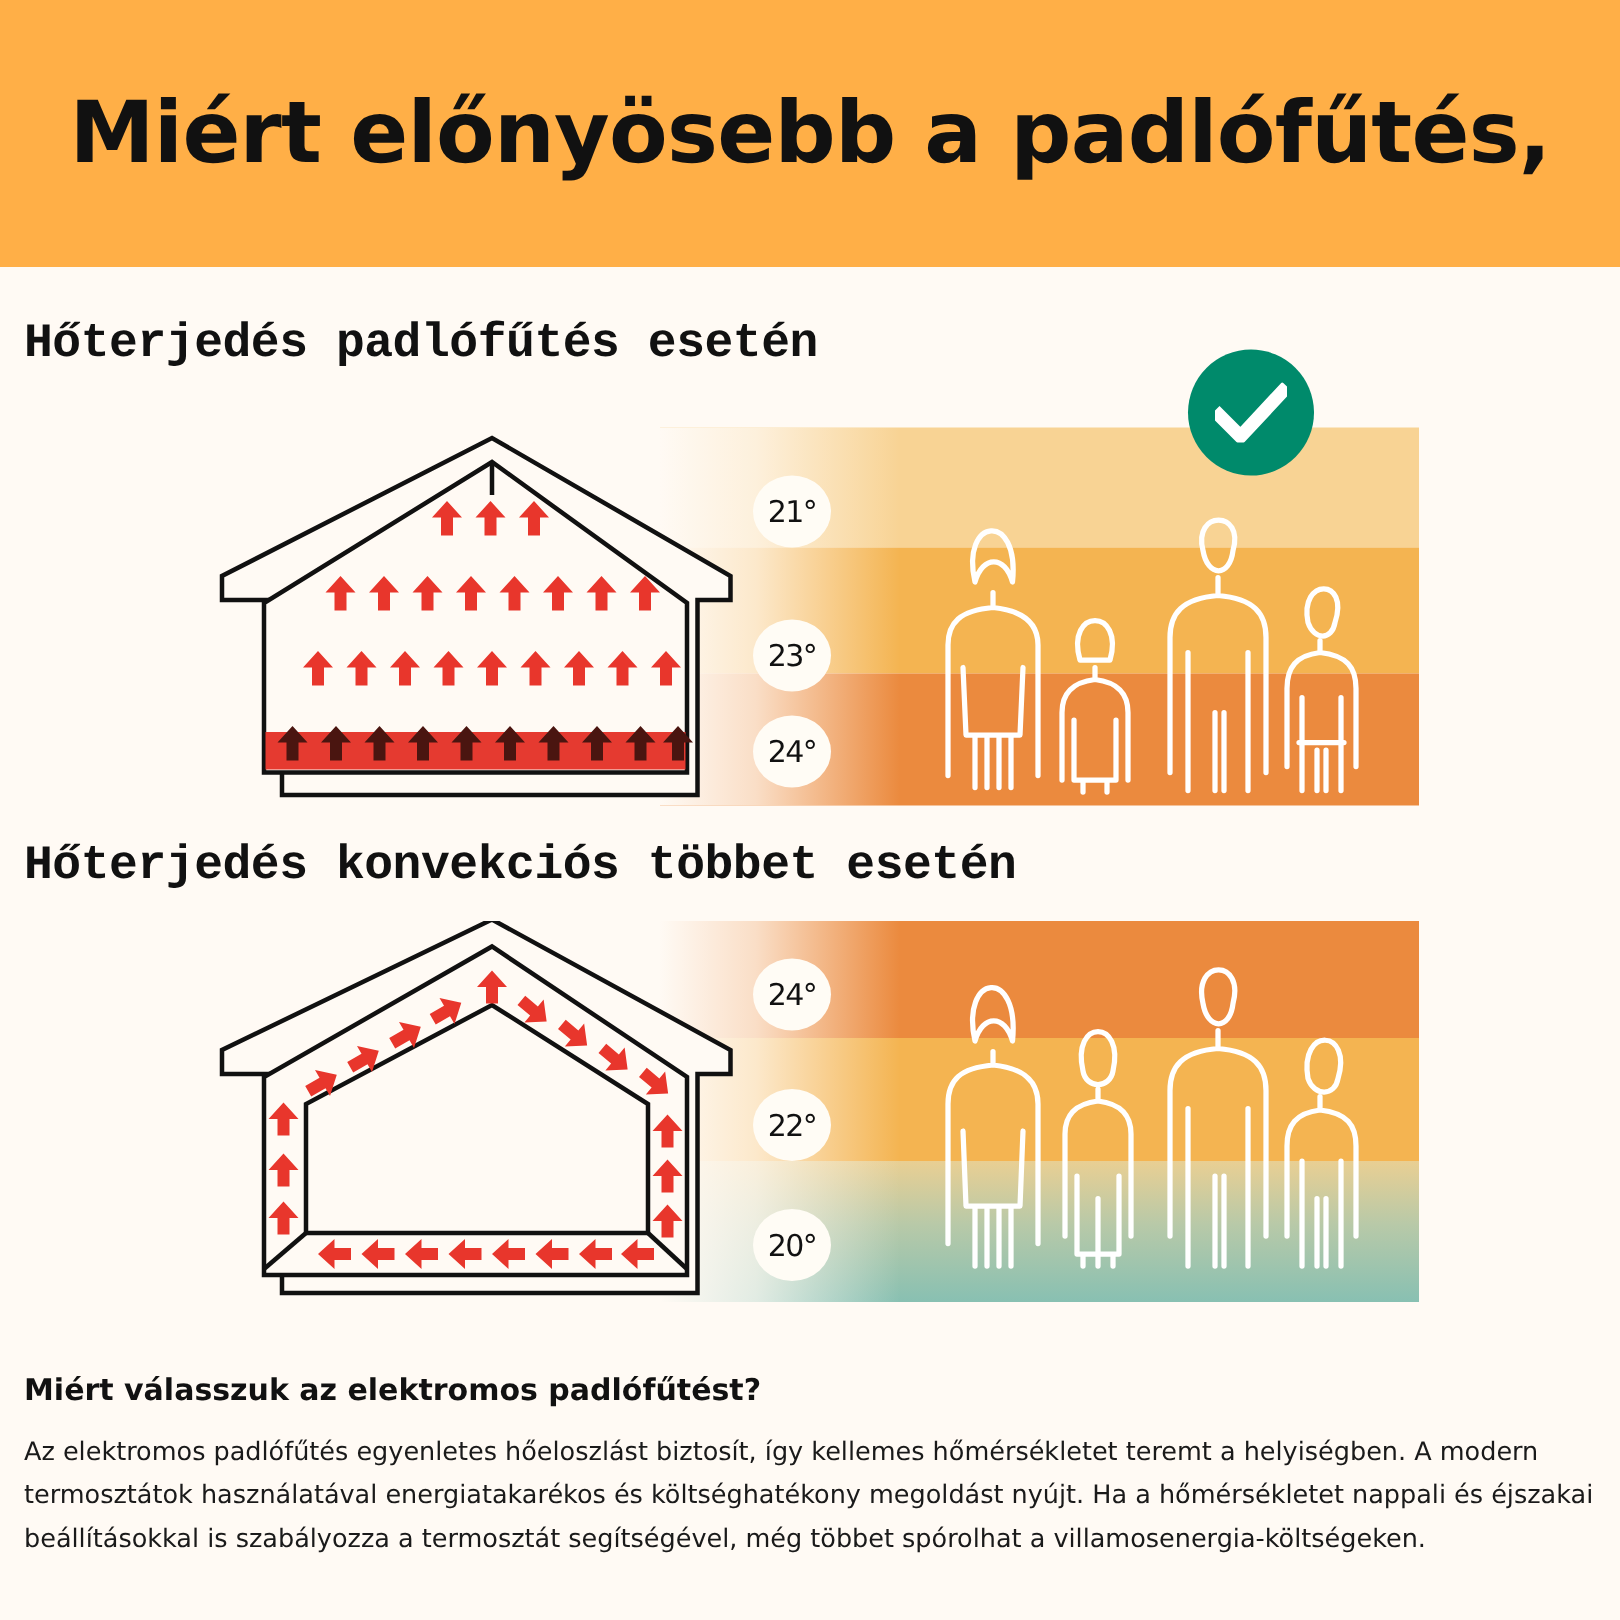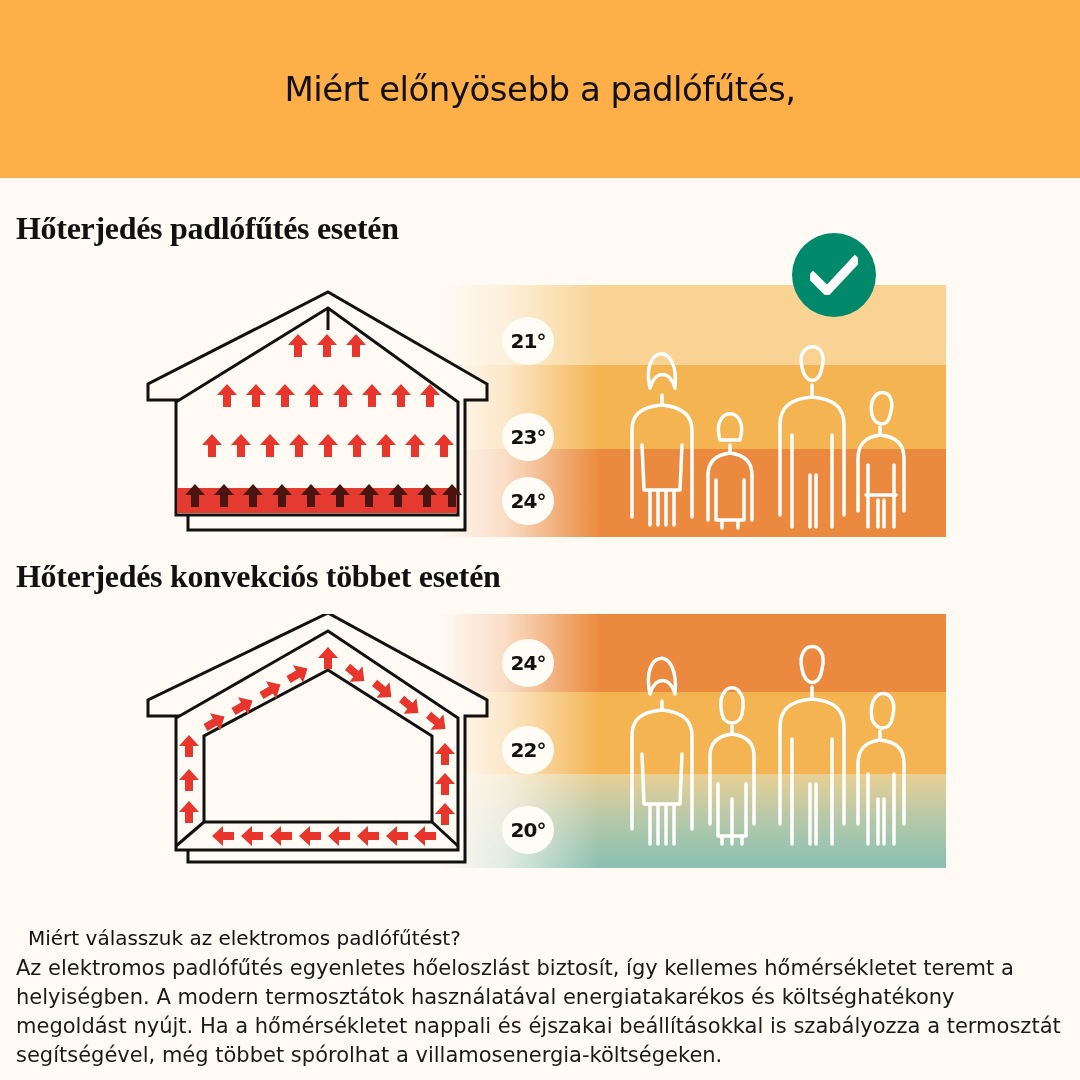--- a/index.html
+++ b/index.html
@@ -1,33 +1,33 @@
 <!DOCTYPE html>
 <html><head>
 <meta charset="utf-8">
 <style>
   html, body { margin:0; padding:0; }
   body { width:1080px; height:1080px; background:#fffaf4; font-family:"Liberation Sans", sans-serif; color:#111; position:relative; overflow:hidden; }
   .banner { position:absolute; left:0; top:0; width:1080px; height:178px; background:#ffaf47; display:flex; flex-direction:column; justify-content:center; align-items:center; }
-  .banner h1 { margin:0; font-family:"DejaVu Sans", sans-serif; font-weight:normal; font-size:34px; line-height:64px; text-align:center; letter-spacing:-0.5px; }
-  .section-title { position:absolute; left:16px; margin:0; font-family:Liberation Serif, serif; font-weight:bold; font-size:32px; letter-spacing:-0.3px; }
+  .banner h1 { margin:0; font-family:"DejaVu Sans", sans-serif; font-weight:bold; font-size:57px; line-height:64px; text-align:center; letter-spacing:-0.5px; }
+  .section-title { position:absolute; left:16px; margin:0; font-family:Liberation Mono, monospace; font-weight:bold; font-size:32px; letter-spacing:-0.3px; }
   #t1 { top:210px; }
   #t2 { top:558px; }
   .panel { position:absolute; left:0; width:1080px; }
   #p1 { top:285px; height:252px; }
   #p2 { top:614px; height:254px; }
   .bands { position:absolute; left:440px; width:506px; top:0; height:100%; }
   .band { position:absolute; left:0; width:100%; }
   .fade { position:absolute; left:440px; top:0; width:160px; height:100%; background:linear-gradient(90deg,#fffaf4 0%, rgba(255,250,244,0.75) 40%, rgba(255,250,244,0) 100%); }
-  .temp { position:absolute; left:502px; width:52px; height:48px; border-radius:50%; background:#fffcf5; display:flex; align-items:center; justify-content:center; font-family:"DejaVu Sans", sans-serif; font-weight:bold; font-size:20px; letter-spacing:-1px;text-align:right; }
+  .temp { position:absolute; left:502px; width:52px; height:48px; border-radius:50%; background:#fffcf5; display:flex; align-items:center; justify-content:center; font-family:"DejaVu Sans", sans-serif; font-weight:normal; font-size:20px; letter-spacing:-1px;text-align:right; }
   .house { position:absolute; left:140px; top:0; }
   .people { position:absolute; left:610px; top:0; }
   .check { position:absolute; left:792px; top:233px; width:84px; height:84px; border-radius:50%; background:#008a6b; display:flex; align-items:center; justify-content:center; }
-  .why-title { position:absolute; left:16px; top:914px; margin:12px; font-family:"DejaVu Sans", sans-serif; font-weight:normal; font-size:20px; }
-  .why-body { position:absolute; left:16px; top:954px; width:1050px; margin:0; font-family:"DejaVu Sans", sans-serif; font-size:21px; line-height:29px; color:#1a1a1a; }
+  .why-title { position:absolute; left:16px; top:914px; margin:0; font-family:"DejaVu Sans", sans-serif; font-weight:bold; font-size:20px; }
+  .why-body { position:absolute; left:16px; top:954px; width:1050px; margin:0; font-family:"DejaVu Sans", sans-serif; font-size:17px; line-height:29px; color:#1a1a1a; }
 </style>
 </head>
 <body>
 
 <div class="banner">
   <h1>
     <span>Miért előnyösebb a padlófűtés,</span><br>
   </h1>
 </div>
 

